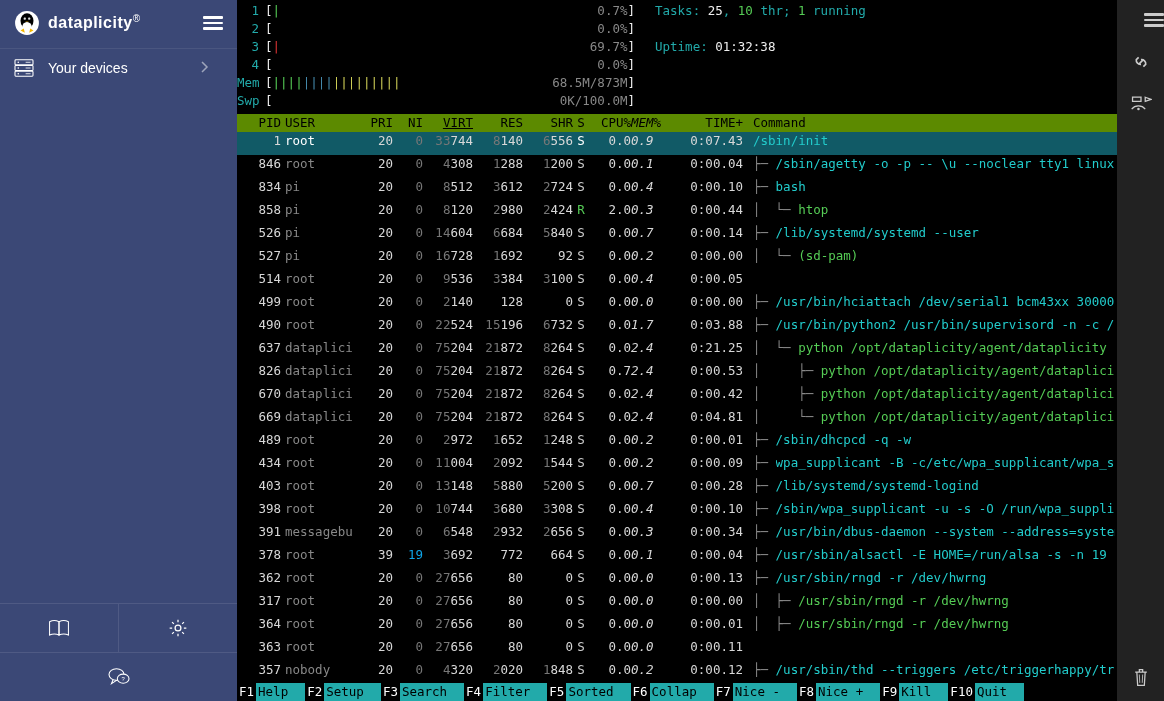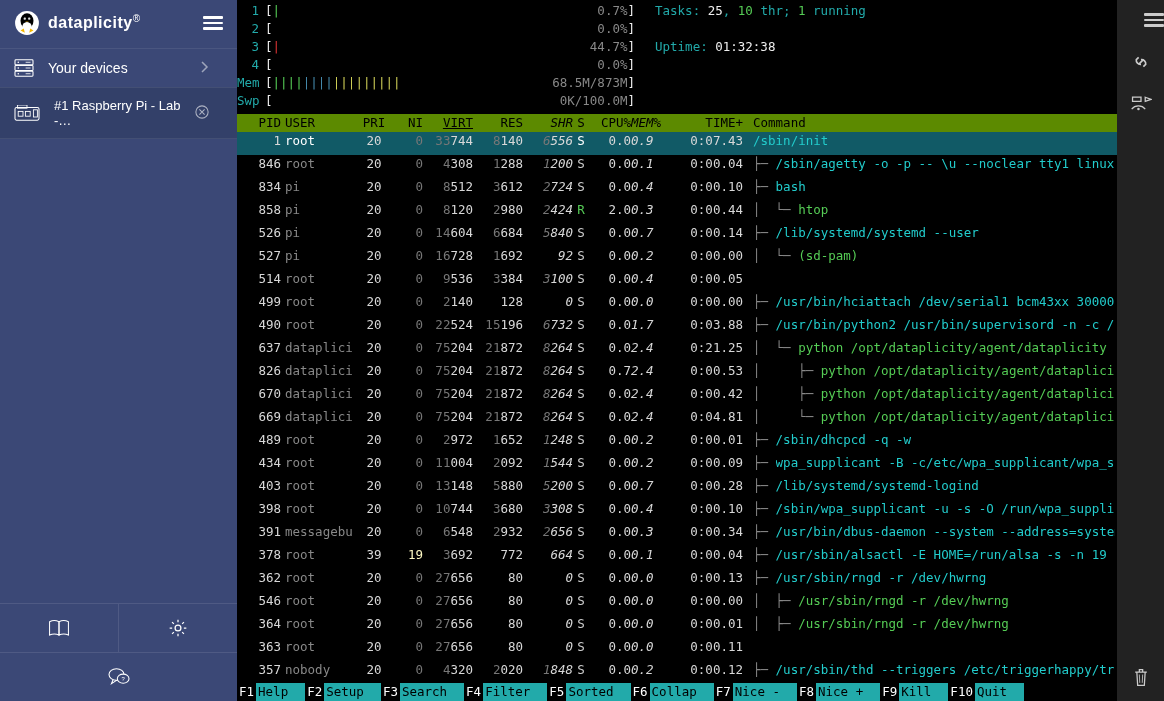--- a/index.html
+++ b/index.html
@@ -44,25 +44,25 @@
 .stats { padding-left:20px; color:#2aa; }
 .stats b { color:#eee; font-weight:normal; }
 .stats .g { color:#5c5; }
 .mem { color:#2aa; }
 .memtxt { color:#888; }
 
 .thead { background:#5c8a00; color:#000; display:flex; padding:0 2px; }
 .thead span, .trow span { display:inline-block; overflow:hidden; white-space:pre; }
 .c-pid { width:42px; text-align:right; }
 .c-user { width:74px; padding-left:4px; text-align:left; }
-.c-pri { width:38px; text-align:center; }
+.c-pri { width:38px; text-align:right; }
 .c-ni { width:30px; text-align:right; }
 .c-virt { width:50px; text-align:right;text-decoration:underline; }
 .c-res { width:50px; text-align:right; }
-.c-shr { width:50px; text-align:right;font-style:italic; }
+.c-shr { width:50px; text-align:right; }
 .c-s  { width:16px; text-align:center; }
 .c-cpu { width:42px; text-align:right; }
 .c-mem { width:42px; text-align:left;font-style:italic; }
 .c-time{ width:70px; text-align:right; }
 .c-cmd { flex:1; padding-left:10px; text-align:left; }
 .tbody { flex:1; overflow:hidden; }
 .trow { display:flex; padding:0 2px; color:#ccc; }
 .trow.sel { background:#115a66; color:#fff; }
 .trow .c-user { color:#888; }
 .trow.sel .c-user { color:#fff; }
@@ -117,36 +117,20 @@
           <line x1="14" y1="11" x2="20" y2="11" stroke="#fff"></line>
           <line x1="14" y1="18" x2="20" y2="18" stroke="#fff"></line>
       </svg>
       <span>Your devices</span>
       <span class="chev">
         <svg width="10" height="12" viewBox="0 0 8 12">
             <path d="M2 1 L7 6 L2 11" fill="none" stroke="#fff" stroke-width="1.5"></path>
           </svg>
       </span>
     </div>
-    <div class="sb-item sb-device">
-      <svg width="26" height="16" viewBox="0 0 32 20">
-        <rect x="1" y="3" width="30" height="16" rx="2" fill="none" stroke="#fff" stroke-width="1.3"></rect>
-        <rect x="4" y="0" width="12" height="4" fill="none" stroke="#fff" stroke-width="1.1"></rect>
-        <rect x="5" y="8" width="6" height="6" fill="none" stroke="#fff" stroke-width="1.1"></rect>
-        <rect x="14" y="8" width="6" height="6" fill="none" stroke="#fff" stroke-width="1.1"></rect>
-        <rect x="24" y="6" width="5" height="9" fill="none" stroke="#fff" stroke-width="1.1"></rect>
-      </svg>
-      <span style="font-size:13px">#1 Raspberry Pi - Lab -…</span>
-      <span class="close">
-        <svg width="14" height="14" viewBox="0 0 16 16">
-            <circle cx="8" cy="8" r="7" fill="none" stroke="#fff" stroke-width="1.2"></circle>
-            <path d="M5 5 L11 11 M11 5 L5 11" stroke="#fff" stroke-width="1.2"></path>
-          </svg>
-      </span>
-    </div>
     <div class="sb-spacer"></div>
     <div class="sb-footer">
       <div class="fcell">
         <svg width="22" height="18" viewBox="0 0 28 22">
           <path d="M2 3 C6 1 10 1 14 3 L14 20 C10 18 6 18 2 20 Z" fill="none" stroke="#fff" stroke-width="1.3"></path>
           <path d="M26 3 C22 1 18 1 14 3 L14 20 C18 18 22 18 26 20 Z" fill="none" stroke="#fff" stroke-width="1.3"></path>
         </svg>
       </div>
       <div class="fcell">
         <svg width="20" height="20" viewBox="0 0 24 24">
@@ -162,21 +146,21 @@
         <ellipse cx="18" cy="14" rx="7" ry="5.5" fill="#3b4876" stroke="#fff" stroke-width="1.3"></ellipse>
         <text x="18" y="16.5" text-anchor="middle" fill="#fff" font-size="7" font-family="Arial">?</text>
       </svg>
     </div>
   </div>
 
   <div class="term">
     <div class="term-head" id="htop-head">
         <div class="headrow"><span class="ln">1</span><span class="bar"><span class="brk">[</span><span style="color:#5c5">|</span><span style="flex:1"></span><span class="pct">0.7%</span><span class="brk">]</span></span><span class="stats"><span>Tasks:</span> <b>25</b>, <span class="g">10</span> thr; <span class="g">1</span> running</span></div>
         <div class="headrow"><span class="ln">2</span><span class="bar"><span class="brk">[</span><span style="color:#5c5"></span><span style="flex:1"></span><span class="pct">0.0%</span><span class="brk">]</span></span></div>
-        <div class="headrow"><span class="ln">3</span><span class="bar"><span class="brk">[</span><span style="color:#d33">|</span><span style="flex:1"></span><span class="pct">44.7%</span><span class="brk">]</span></span><span class="stats"><span>Uptime:</span> <b>01:32:38</b></span></div>
+        <div class="headrow"><span class="ln">3</span><span class="bar"><span class="brk">[</span><span style="color:#d33">|</span><span style="flex:1"></span><span class="pct">69.7%</span><span class="brk">]</span></span><span class="stats"><span>Uptime:</span> <b>01:32:38</b></span></div>
         <div class="headrow"><span class="ln">4</span><span class="bar"><span class="brk">[</span><span style="color:#5c5"></span><span style="flex:1"></span><span class="pct">0.0%</span><span class="brk">]</span></span></div>
         <div class="headrow"><span class="ln mem">Mem</span><span class="bar"><span class="brk">[</span><span style="color:#5c5">|</span><span style="color:#5c5">|</span><span style="color:#5c5">|</span><span style="color:#5c5">|</span><span style="color:#48a">|</span><span style="color:#48a">|</span><span style="color:#48a">|</span><span style="color:#48a">|</span><span style="color:#cc5">|</span><span style="color:#cc5">|</span><span style="color:#cc5">|</span><span style="color:#cc5">|</span><span style="color:#cc5">|</span><span style="color:#cc5">|</span><span style="color:#cc5">|</span><span style="color:#cc5">|</span><span style="color:#cc5">|</span><span style="flex:1"></span><span class="memtxt">68.5M/873M</span><span class="brk">]</span></span></div>
         <div class="headrow"><span class="ln mem">Swp</span><span class="bar"><span class="brk">[</span><span style="flex:1"></span><span class="memtxt">0K/100.0M</span><span class="brk">]</span></span></div>
       </div>
     <div class="thead" id="thead">
         <span class="c-pid">PID</span>
         <span class="c-user">USER</span>
         <span class="c-pri">PRI</span>
         <span class="c-ni">NI</span>
         <span class="c-virt">VIRT</span>
@@ -437,21 +421,21 @@
     <span class="c-s S">S</span>
     <span class="c-cpu hi">0.0</span>
     <span class="c-mem hi">0.3</span>
     <span class="c-time hi">0:00.34</span>
     <span class="c-cmd"><span class="cmd-tree">├─ </span><span class="cmd-text">/usr/bin/dbus-daemon --system --address=systemd: --nofork</span></span>
   </div>
         <div class="trow">
     <span class="c-pid hi">378</span>
     <span class="c-user">root</span>
     <span class="c-pri hi">39</span>
-    <span class="c-ni " style="color:#fef9c3">19</span>
+    <span class="c-ni " style="color:#0ea5e9">19</span>
     <span class="c-virt"><span class="lo">3</span><span class="hi">692</span></span>
     <span class="c-res"><span class="hi">772</span></span>
     <span class="c-shr"><span class="hi">664</span></span>
     <span class="c-s S">S</span>
     <span class="c-cpu hi">0.0</span>
     <span class="c-mem hi">0.1</span>
     <span class="c-time hi">0:00.04</span>
     <span class="c-cmd"><span class="cmd-tree">├─ </span><span class="cmd-text">/usr/sbin/alsactl -E HOME=/run/alsa -s -n 19 -c rdaemon</span></span>
   </div>
         <div class="trow">
@@ -462,21 +446,21 @@
     <span class="c-virt"><span class="lo">27</span><span class="hi">656</span></span>
     <span class="c-res"><span class="hi">80</span></span>
     <span class="c-shr"><span class="hi">0</span></span>
     <span class="c-s S">S</span>
     <span class="c-cpu hi">0.0</span>
     <span class="c-mem hi">0.0</span>
     <span class="c-time hi">0:00.13</span>
     <span class="c-cmd"><span class="cmd-tree">├─ </span><span class="cmd-text">/usr/sbin/rngd -r /dev/hwrng</span></span>
   </div>
         <div class="trow">
-    <span class="c-pid hi">546</span>
+    <span class="c-pid hi">317</span>
     <span class="c-user">root</span>
     <span class="c-pri hi">20</span>
     <span class="c-ni lo" style="">0</span>
     <span class="c-virt"><span class="lo">27</span><span class="hi">656</span></span>
     <span class="c-res"><span class="hi">80</span></span>
     <span class="c-shr"><span class="hi">0</span></span>
     <span class="c-s S">S</span>
     <span class="c-cpu hi">0.0</span>
     <span class="c-mem hi">0.0</span>
     <span class="c-time hi">0:00.00</span>

